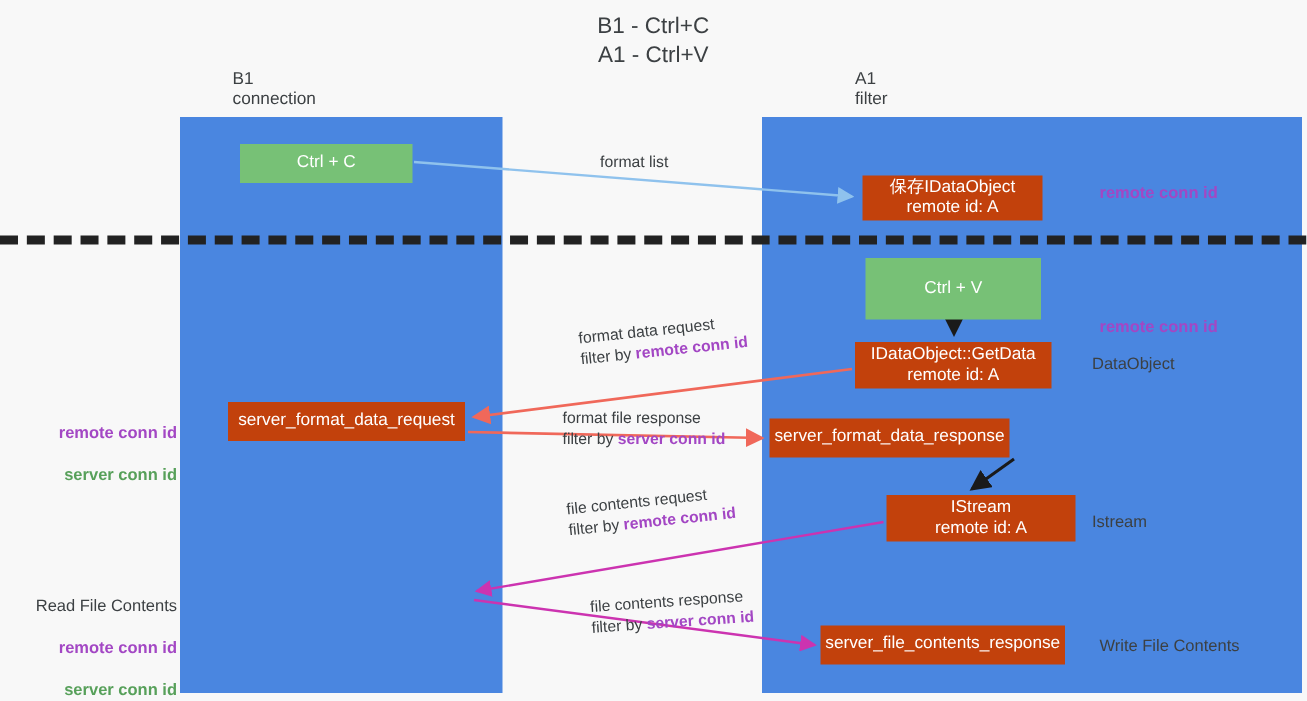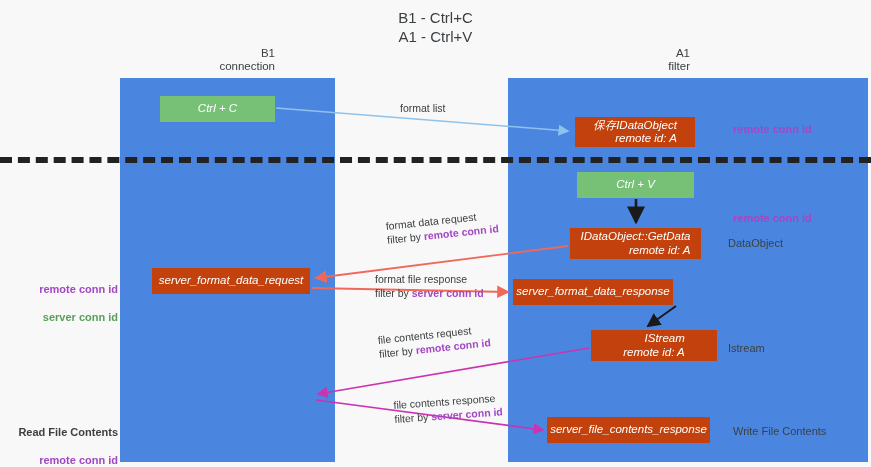--- a/index.html
+++ b/index.html
@@ -31,21 +31,21 @@
     font-size: 15px;
     line-height: 19px;
     color: #3c4043;
     white-space: pre-line;
   }
 
   
   .col-head {
     font-size: 11.5px;
     line-height: 13px;
-    text-align: right;
+    text-align: left;
     color: #3c4043;
     white-space: pre-line;
   }
   #head-b1 { left: 155px; top: 47px; width: 120px; }
   #head-a1 { left: 570px; top: 47px; width: 120px; }
 
   
   .lane {
     background: #4a86e0;
   }
@@ -59,34 +59,33 @@
     border-top: 6px dashed #222;
   }
 
   
   .node {
     box-sizing: border-box;
     display: flex;
     flex-direction: column;
     align-items: center;
     justify-content: center;
-    text-align: right;
+    text-align: center;
     color: #ffffff;
     font-size: 11.5px;
     line-height: 13.5px;
     padding: 2px 15px;
     white-space: pre-line;
-    font-style: italic;
   }
   .node.green { background: #77c176; }
   .node.orange { background: #c2410c; }
 
   #node-ctrlc   { left: 160px; top: 96px;  width: 115px; height: 26px; }
   #node-savedo  { left: 575px; top: 117px; width: 120px; height: 30px; }
-  #node-ctrlv   { left: 577px; top: 172px; width: 117px; height: 26px; }
+  #node-ctrlv   { left: 577px; top: 172px; width: 117px; height: 41px; }
   #node-getdata { left: 570px; top: 228px; width: 131px; height: 31px; }
   #node-sfdreq  { left: 152px; top: 268px; width: 158px; height: 26px; }
   #node-sfdresp { left: 513px; top: 279px; width: 160px; height: 26px; }
   #node-istream { left: 591px; top: 330px; width: 126px; height: 31px; }
   #node-sfcreq  { left: 152px; top: 384px; width: 160px; height: 26px; }
   #node-sfcresp { left: 547px; top: 417px; width: 163px; height: 26px; }
 
   
   .annot {
     font-size: 11px;
@@ -104,21 +103,21 @@
   #annot-write-lbl { left: 733px; top: 424px; }
 
   #annot-left-1 {
     left: 18px; top: 268px; width: 100px;
     text-align: right;
   }
   #annot-left-2 {
     left: 18px; top: 383px; width: 100px;
     text-align: right;
   }
-  #annot-left-2 .read-lbl { color: #3c4043; font-weight: bold; display:block;margin-top:28px; }
+  #annot-left-2 .read-lbl { color: #3c4043; font-weight: normal; display:block; }
 
   
   .edge-label {
     font-size: 10.5px;
     line-height: 14px;
     color: #3c4043;
     white-space: nowrap;
   }
   .edge-label .hl-purple { color: #a347c4; font-weight: bold; }
   .edge-label .l1 { display: block; }

